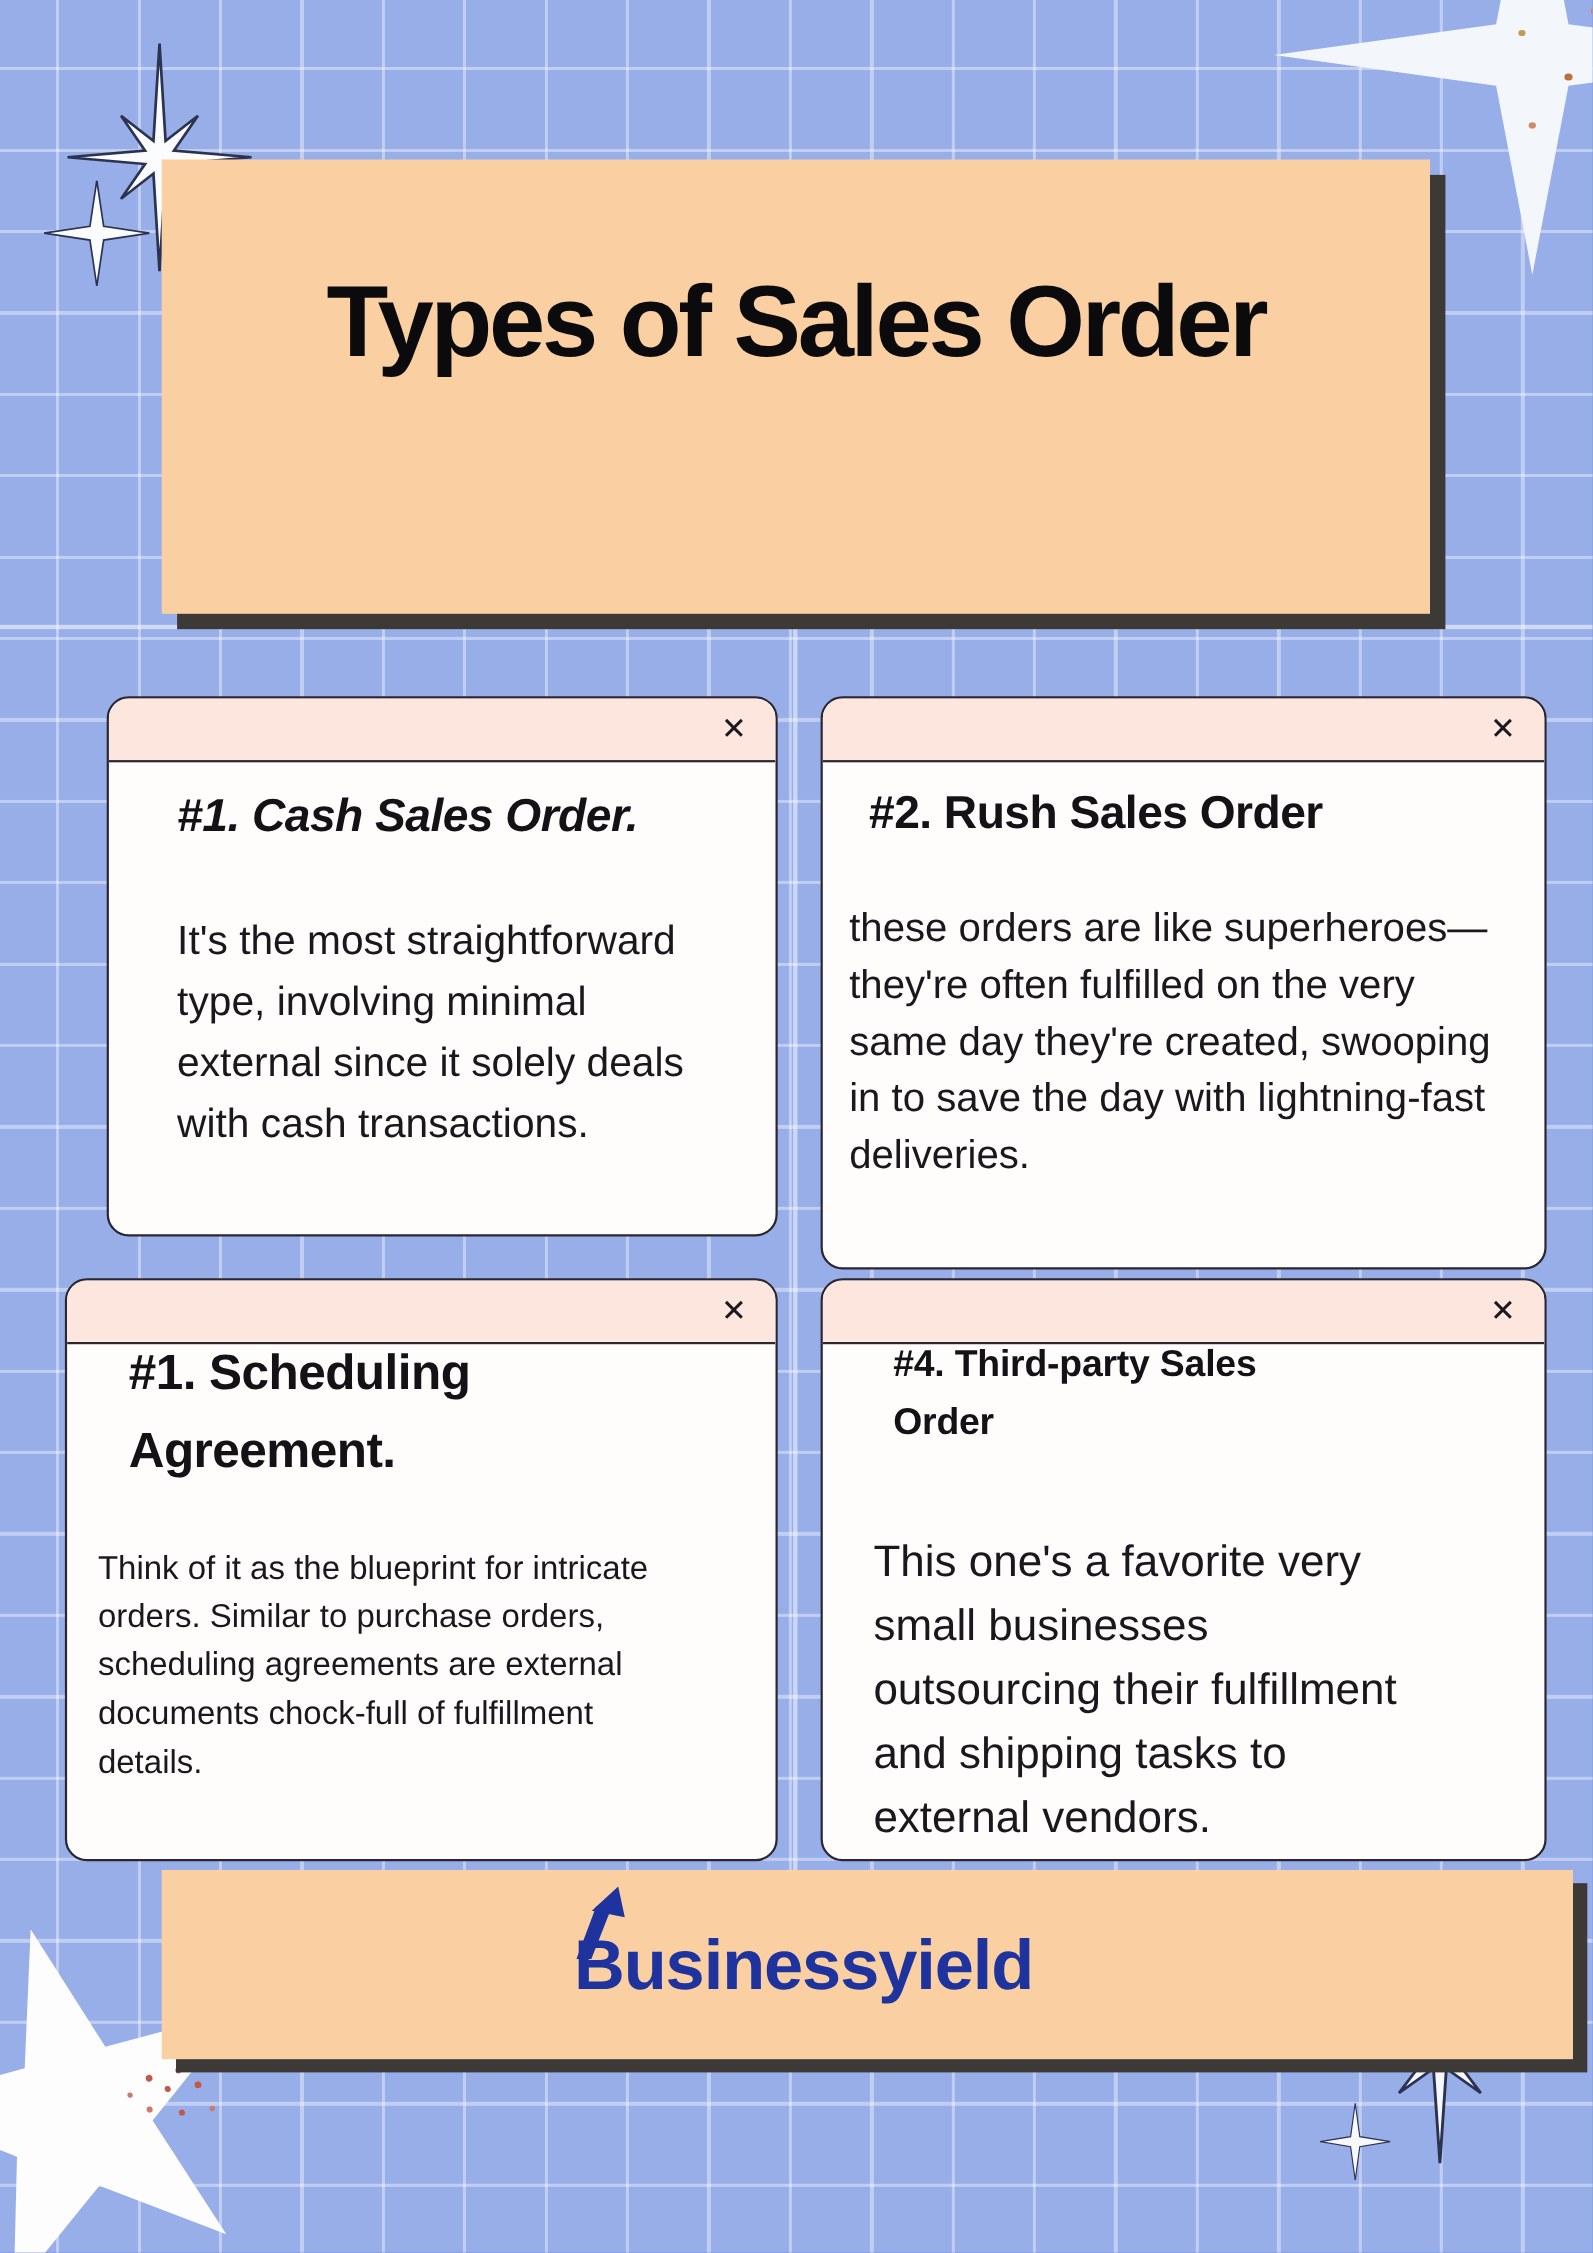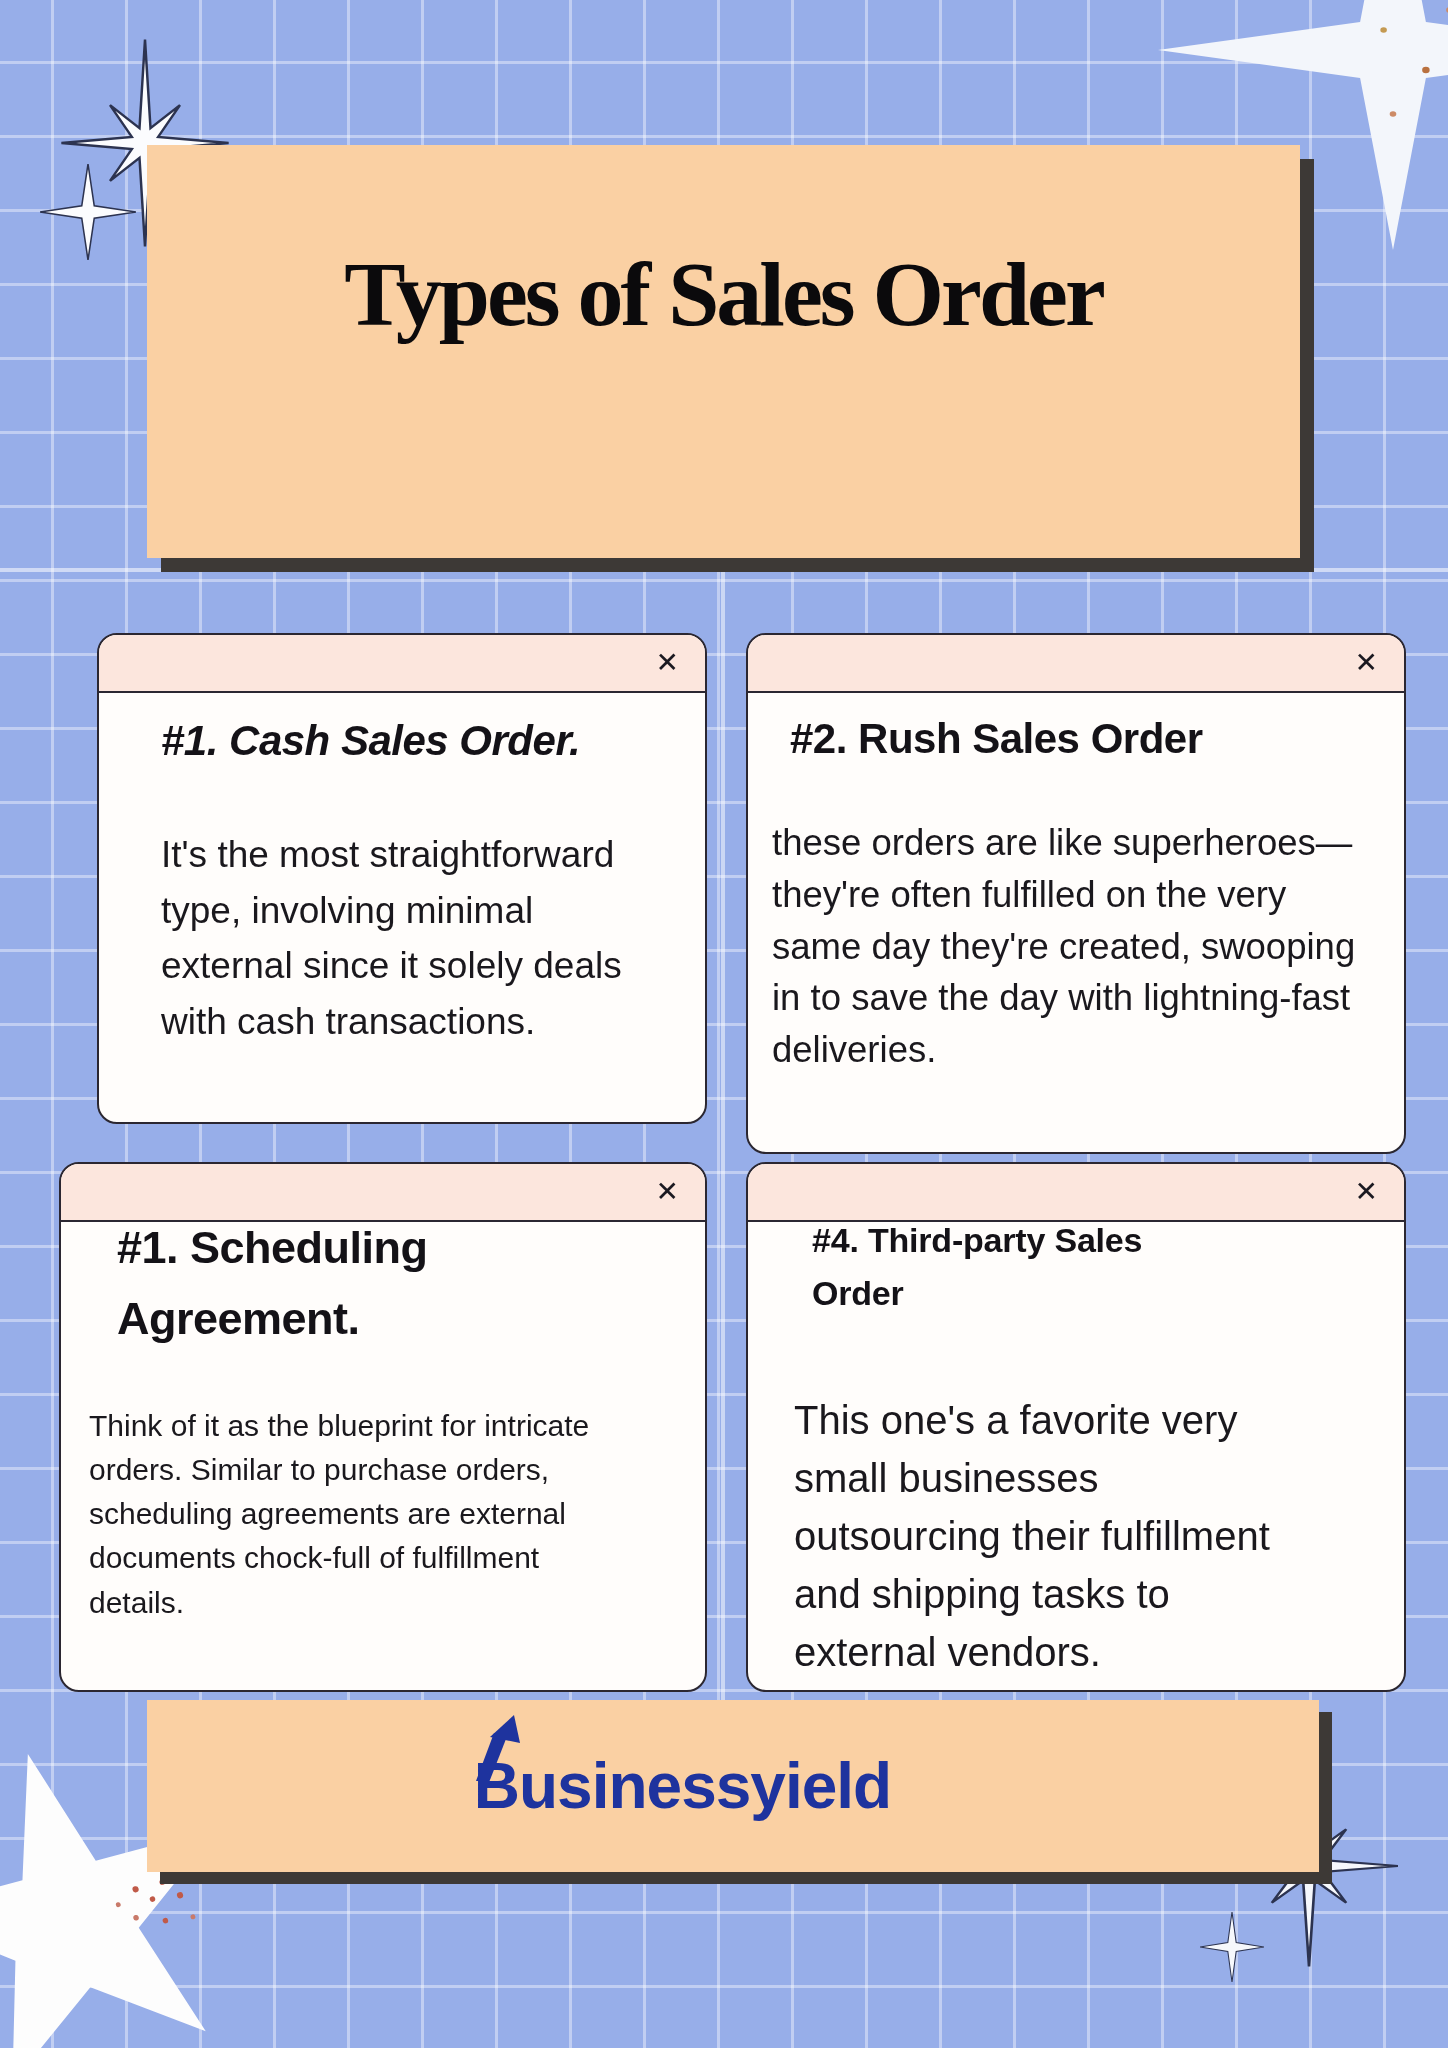--- a/index.html
+++ b/index.html
@@ -27,21 +27,21 @@
 
   
   .banner{
     position:absolute;left:147px;top:145px;width:1153px;height:413px;
     background:var(--banner,#fad0a3);
     box-shadow:14px 14px 0 var(--shadow,#3d3936);
     display:flex;align-items:center;justify-content:center;
   }
   .banner h1{
     margin:0;transform:translateY(-58px);white-space:nowrap;
-    font-family:Liberation Serif, serif;font-weight:900;
+    font-family:Liberation Sans, sans-serif;font-weight:900;
     font-size:92px;letter-spacing:-3px;color:#0b0a0c;
   }
 
   
   .card{
     position:absolute;background:var(--card-bg,#fffdfb);
     border:2px solid var(--card-border,#2b2731);
     border-radius:20px;overflow:hidden;
   }
   .card-top{height:56px;background:var(--card-header,#fce6dd);border-bottom:2px solid var(--card-border,#2b2731);position:relative;}
@@ -69,24 +69,24 @@
   .c3 h2{margin:-10px 0 0 28px;font-size:45px;line-height:1.58;max-width:430px;letter-spacing:-0.5px;}
   .c3 p{margin:50px 0 0 0;font-size:30px;line-height:1.47;max-width:535px;}
 
   .c4{left:746px;top:1162px;width:656px;height:526px;}
   .c4 .card-content{padding:0 10px 0 46px;}
   .c4 h2{margin:-8px 0 0 18px;font-size:34px;line-height:1.55;max-width:410px;letter-spacing:-0.2px;}
   .c4 p{margin:72px 0 0 0;font-size:40px;line-height:1.45;max-width:520px;}
 
   
   .footer{
-    position:absolute;left:147px;top:1700px;width:1157px;height:172px;
+    position:absolute;left:147px;top:1700px;width:1283px;height:172px;
     background:var(--banner,#fad0a3);
     box-shadow:13px 12px 0 var(--shadow,#3d3936);
-    display:flex;align-items:center;justify-content:center;padding-left:15px;
+    display:flex;align-items:center;justify-content:center;
   }
   .logo{position:relative;transform:translateX(-58px);}
   .logo-text{
     font-size:64px;font-weight:700;letter-spacing:-1px;
     color:var(--logo,#1e339e);font-family:"Liberation Sans",sans-serif;
   }
   .logo-arrow{position:absolute;left:-8px;top:-34px;width:58px;height:66px;}
 </style>
 </head>
 <body>

